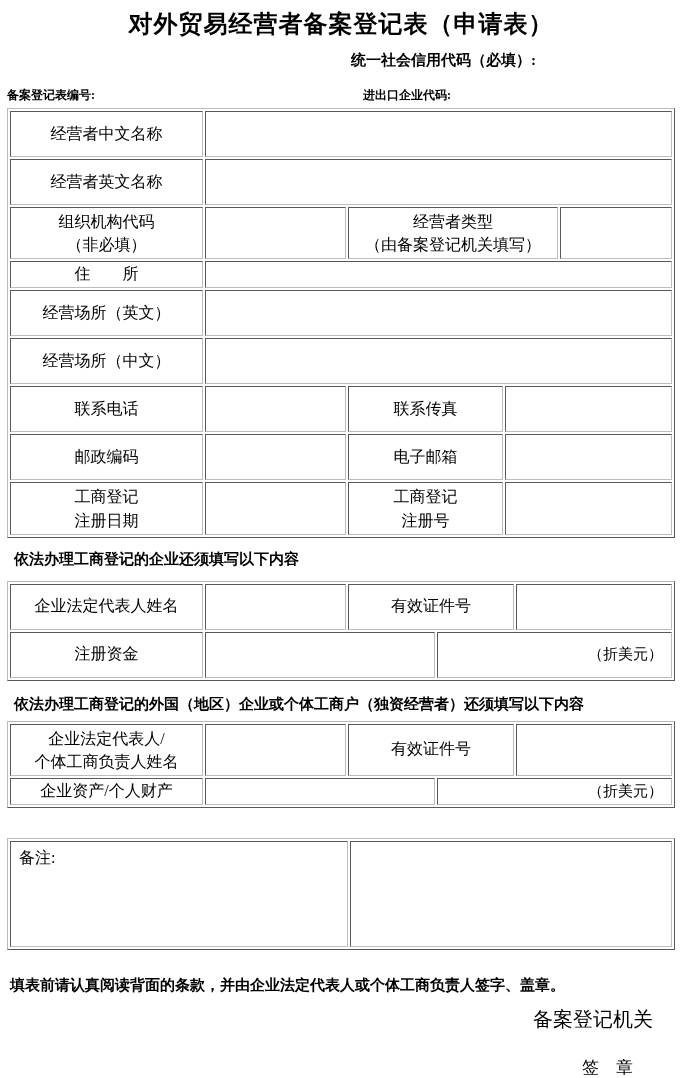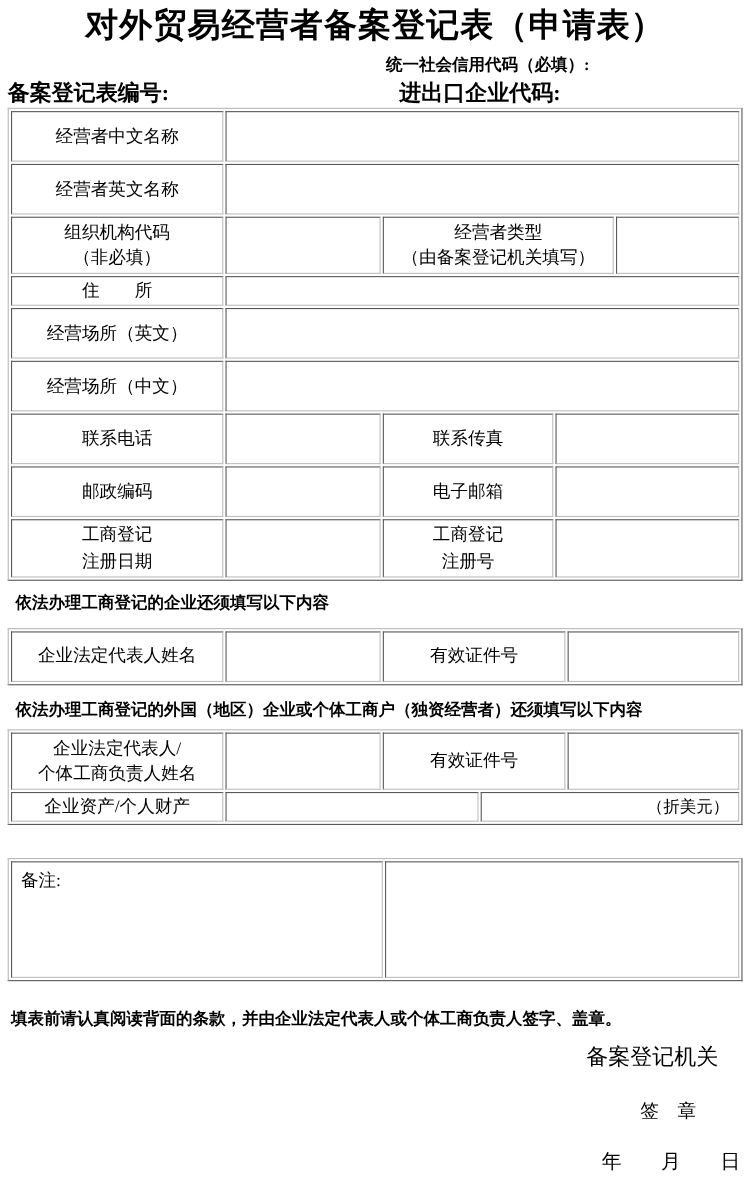--- a/index.html
+++ b/index.html
@@ -3,27 +3,27 @@
 <meta charset="utf-8">
 <style>
   html, body { margin:0; padding:0; background:#ffffff; }
   body {
     width:682px; height:1078px; overflow:hidden; color:#000;
     font-family:"Liberation Serif", "DejaVu Serif", serif;
   }
   .sheet { width:682px; height:1078px; padding:6px 7px; box-sizing:border-box; }
 
   .title {
-    margin:0; text-align:center; font-size:30px; line-height:36px;
+    margin:0; text-align:center; font-size:24px; line-height:36px;
     font-weight:bold; letter-spacing:1px;
   }
   .credit-line {
     margin:10px 0 0 344px; font-size:15px; font-weight:bold; line-height:17px;
   }
-  .num-line { position:relative; margin-top:7px; font-size:20px; font-weight:bold; line-height:18px; height:18px; }
+  .num-line { position:relative; margin-top:17px; font-size:12px; font-weight:bold; line-height:18px; height:18px; }
   .num-line .right-label { position:absolute; left:356px; top:0; }
 
   table {
     table-layout:fixed; border-collapse:separate; border-spacing:2px;
     width:668px; background:#fff;
     border-top:1px solid #b9b9b9; border-left:1px solid #b9b9b9;
     border-right:1px solid #585858; border-bottom:1px solid #585858;
   }
   td {
     border-top:1px solid #585858; border-left:1px solid #585858;
@@ -142,20 +142,25 @@
         <col style="width:77px">
         <col style="width:156px">
       </colgroup>
     <tbody>
         <tr class="r46">
       <td>企业法定代表人姓名</td>
       <td></td>
       <td colspan="2">有效证件号</td>
       <td></td>
     </tr>
+    <tr class="r38">
+      <td>注册资金</td>
+      <td colspan="2"></td>
+      <td colspan="2" class="usd-cell">（折美元）</td>
+    </tr>
   </tbody>
     </table>
 
   <div class="sec-header second">依法办理工商登记的外国（地区）企业或个体工商户（独资经营者）还须填写以下内容</div>
 
   <table class="t3">
     <colgroup>
         <col style="width:193px">
         <col style="width:141px">
         <col style="width:87px">

